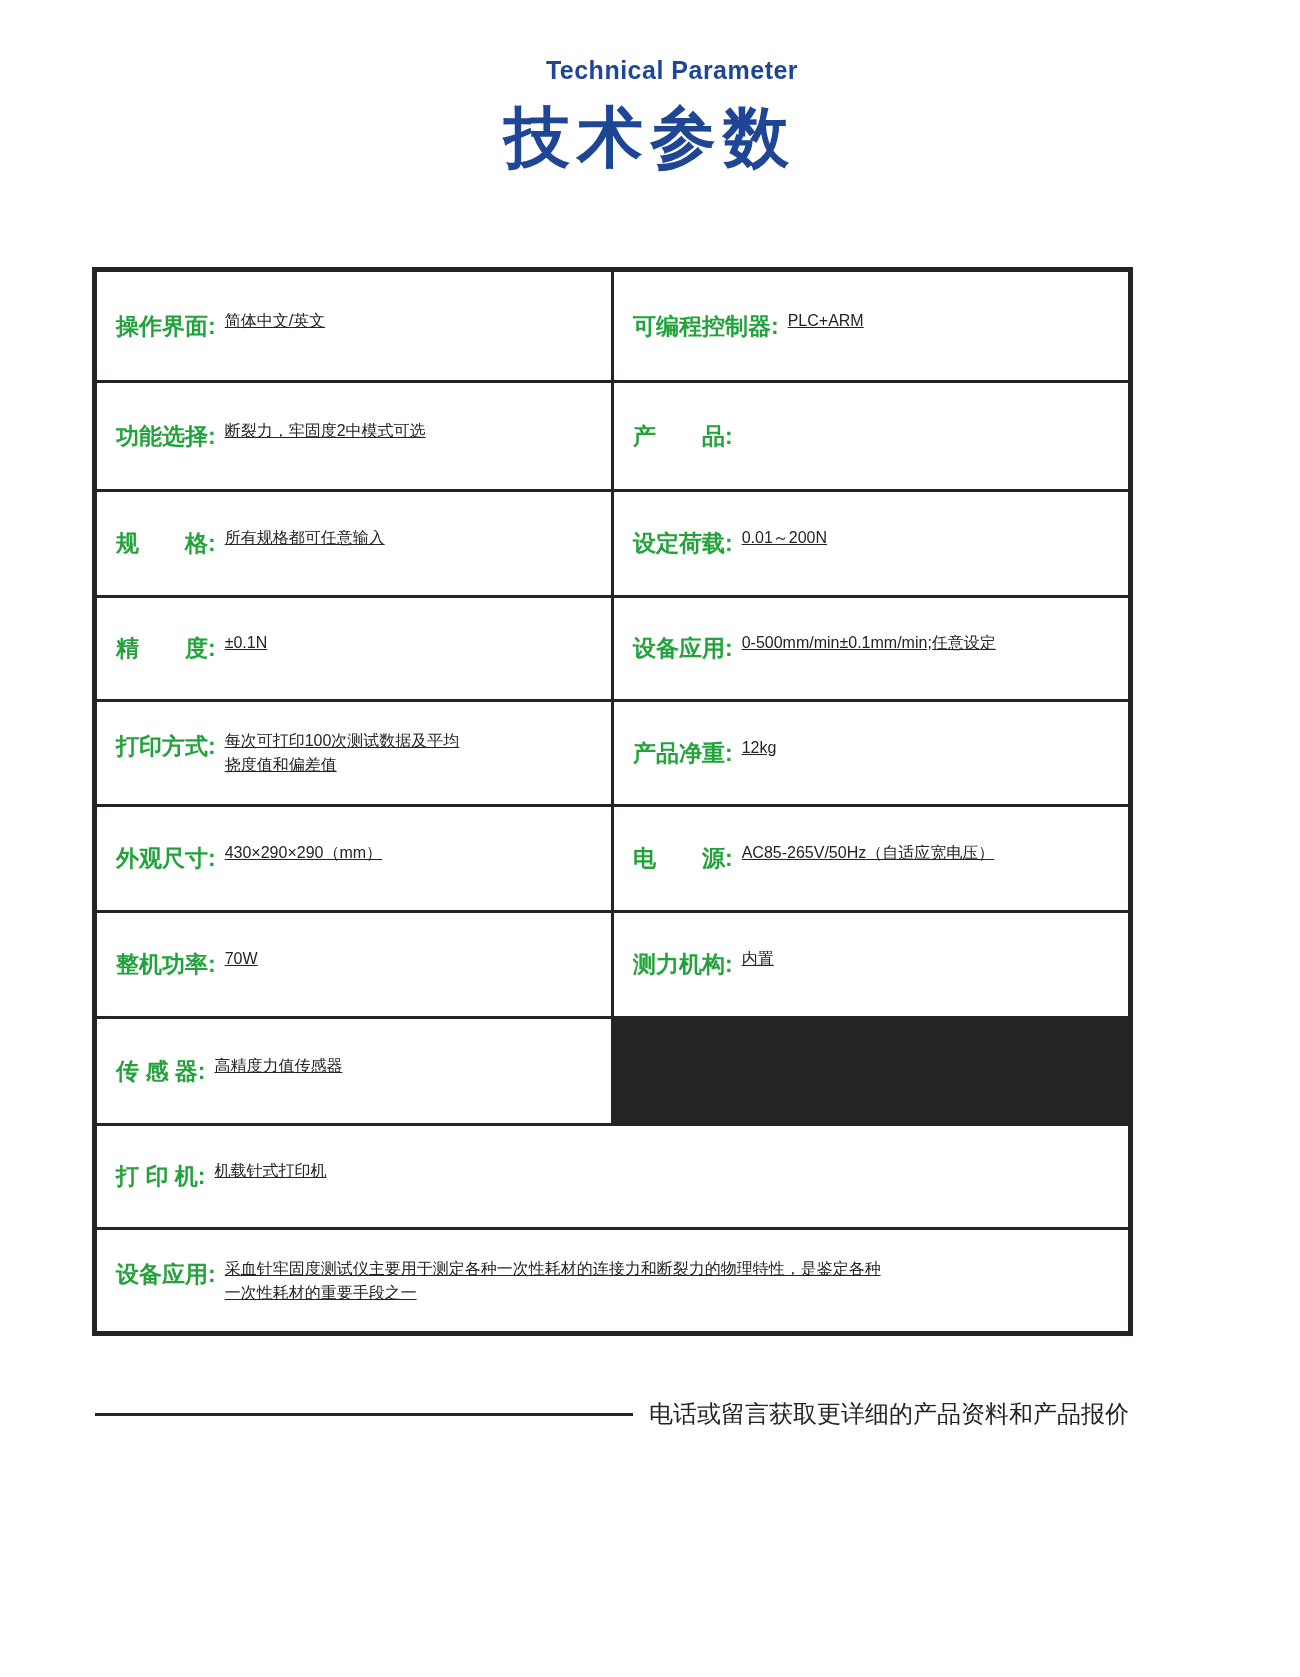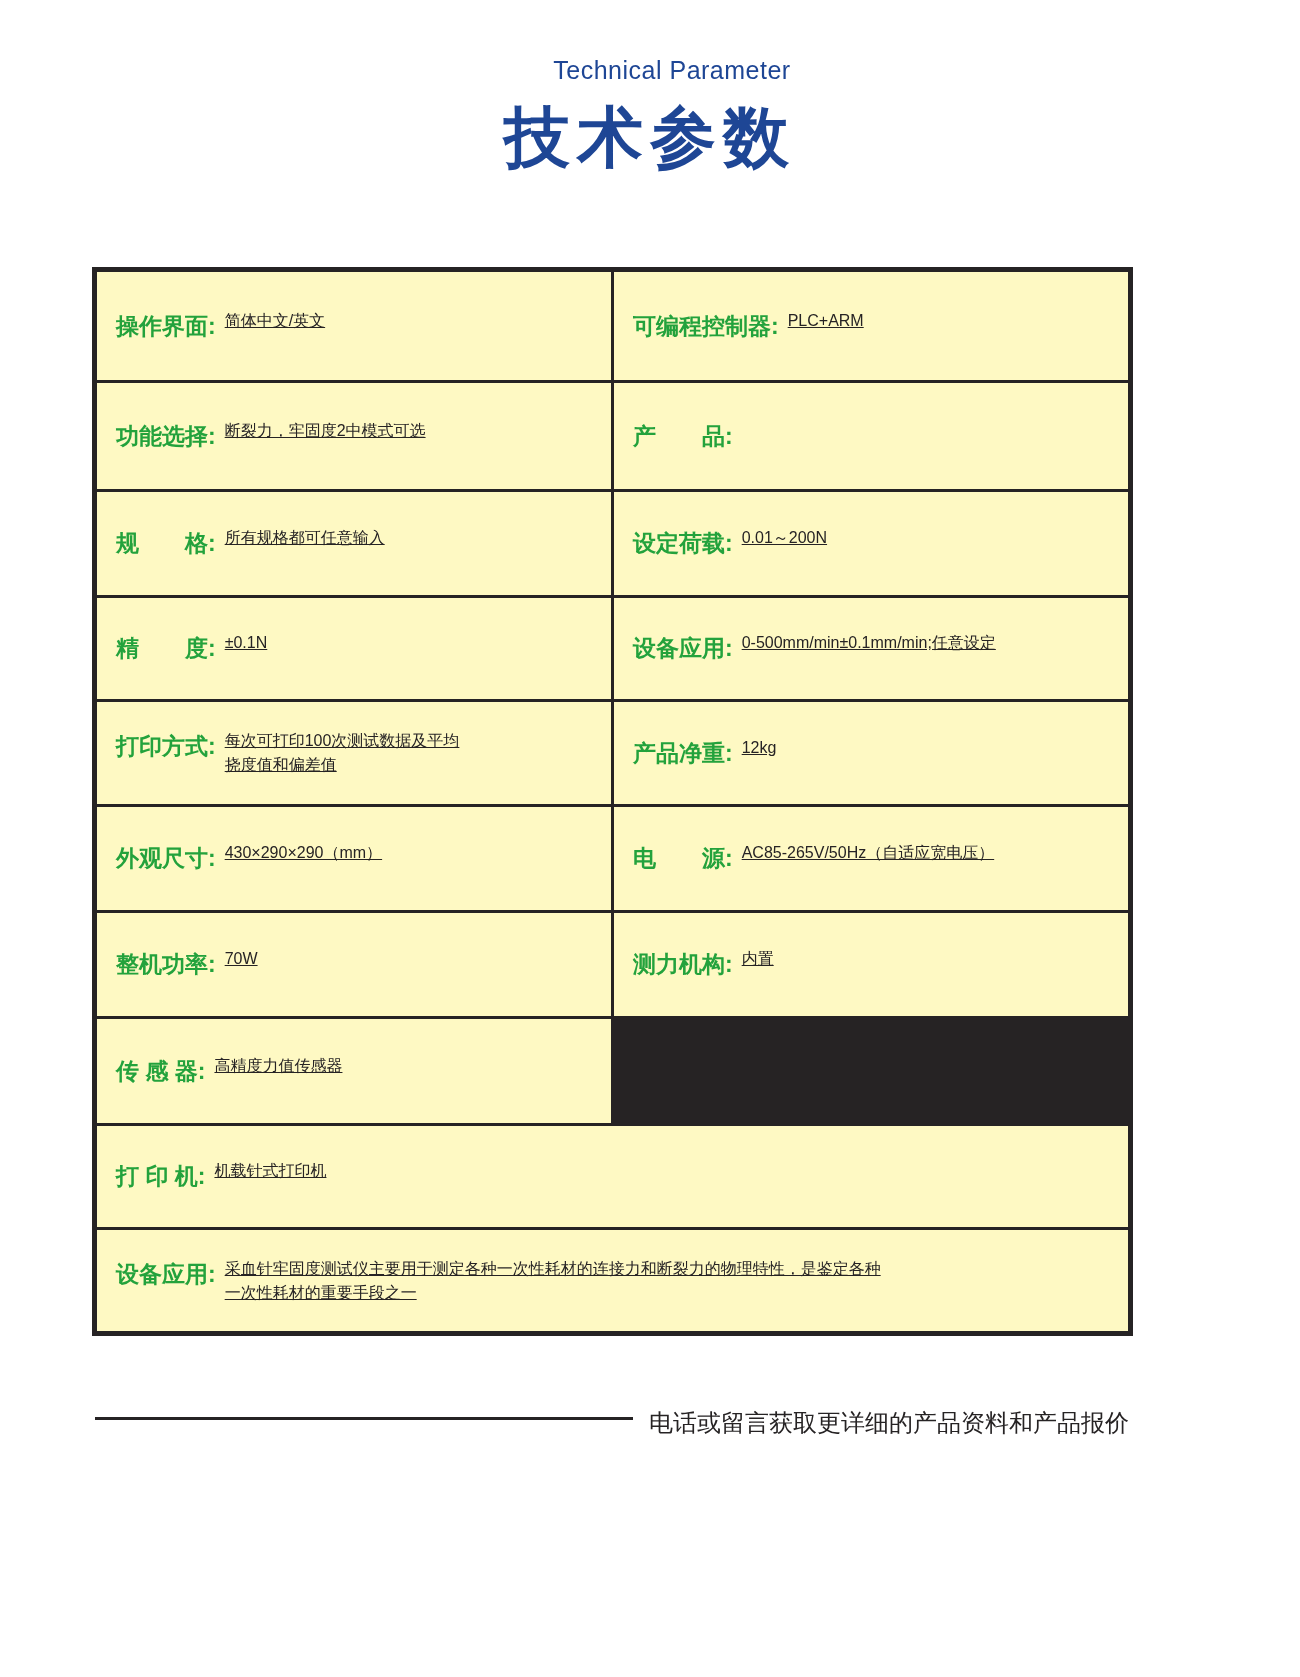--- a/index.html
+++ b/index.html
@@ -4,59 +4,59 @@
 <style>
   html,body { margin:0; padding:0; }
   body {
     width:1300px; height:1677px; background:#ffffff;
     font-family:"Liberation Sans","DejaVu Sans",sans-serif;
     color:#262324;
     overflow:hidden;
   }
   .header { padding-top:56px; text-align:center; }
   .subtitle {
-    font-size:25px; font-weight:normal; color:#1e4695; letter-spacing:0.5px;margin-left:44px;
+    font-size:25px; font-weight:bold; color:#1e4695; letter-spacing:0.5px;margin-left:44px;
   }
   .title {
     font-size:66px; font-weight:bold; color:#1e4695; letter-spacing:7px;
     margin-top:8px;
   }
   .spec-table {
     margin-left:92px; margin-top:84px;
     width:1041px;
     border:5px solid #262324;
     background:#262324;
     display:grid;
     grid-template-columns:1fr 1fr;
     grid-template-rows:108px 106px 103px 101px 102px 103px 103px 104px 101px 101px;
     gap:3px;
     box-sizing:border-box;
   }
   .cell {
-    background:#fef9c3;
+    background:#ffffff;
     display:flex; flex-direction:column; justify-content:center;
     padding:0 12px 0 19px;
     overflow:hidden;
   }
   .span2 { grid-column:1 / -1; }
   .cell-inner { display:flex; align-items:flex-start; }
   .label {
     color:#23a23c; font-weight:bold; font-size:23px; line-height:1.5;
     white-space:pre; flex:none;
   }
   .value {
     color:#262324; font-size:16px; line-height:1.5;
     white-space:pre-line; margin-left:9px;text-decoration:underline;
   }
   .footer {
     margin-left:95px; margin-top:62px;
     display:flex; align-items:center;
   }
   .footer-line { width:538px; height:3px; background:#262324; flex:none; }
-  .footer-text { margin-left:16px; font-size:24px; color:#262324; white-space:nowrap;margin-top:9px; }
+  .footer-text { margin-left:16px; font-size:24px; color:#262324; white-space:nowrap; }
 </style>
 </head>
 <body>
 
 <div class="header">
   <div class="subtitle">Technical Parameter</div>
   <div class="title">技术参数</div>
 </div>
 
 <div class="spec-table">

